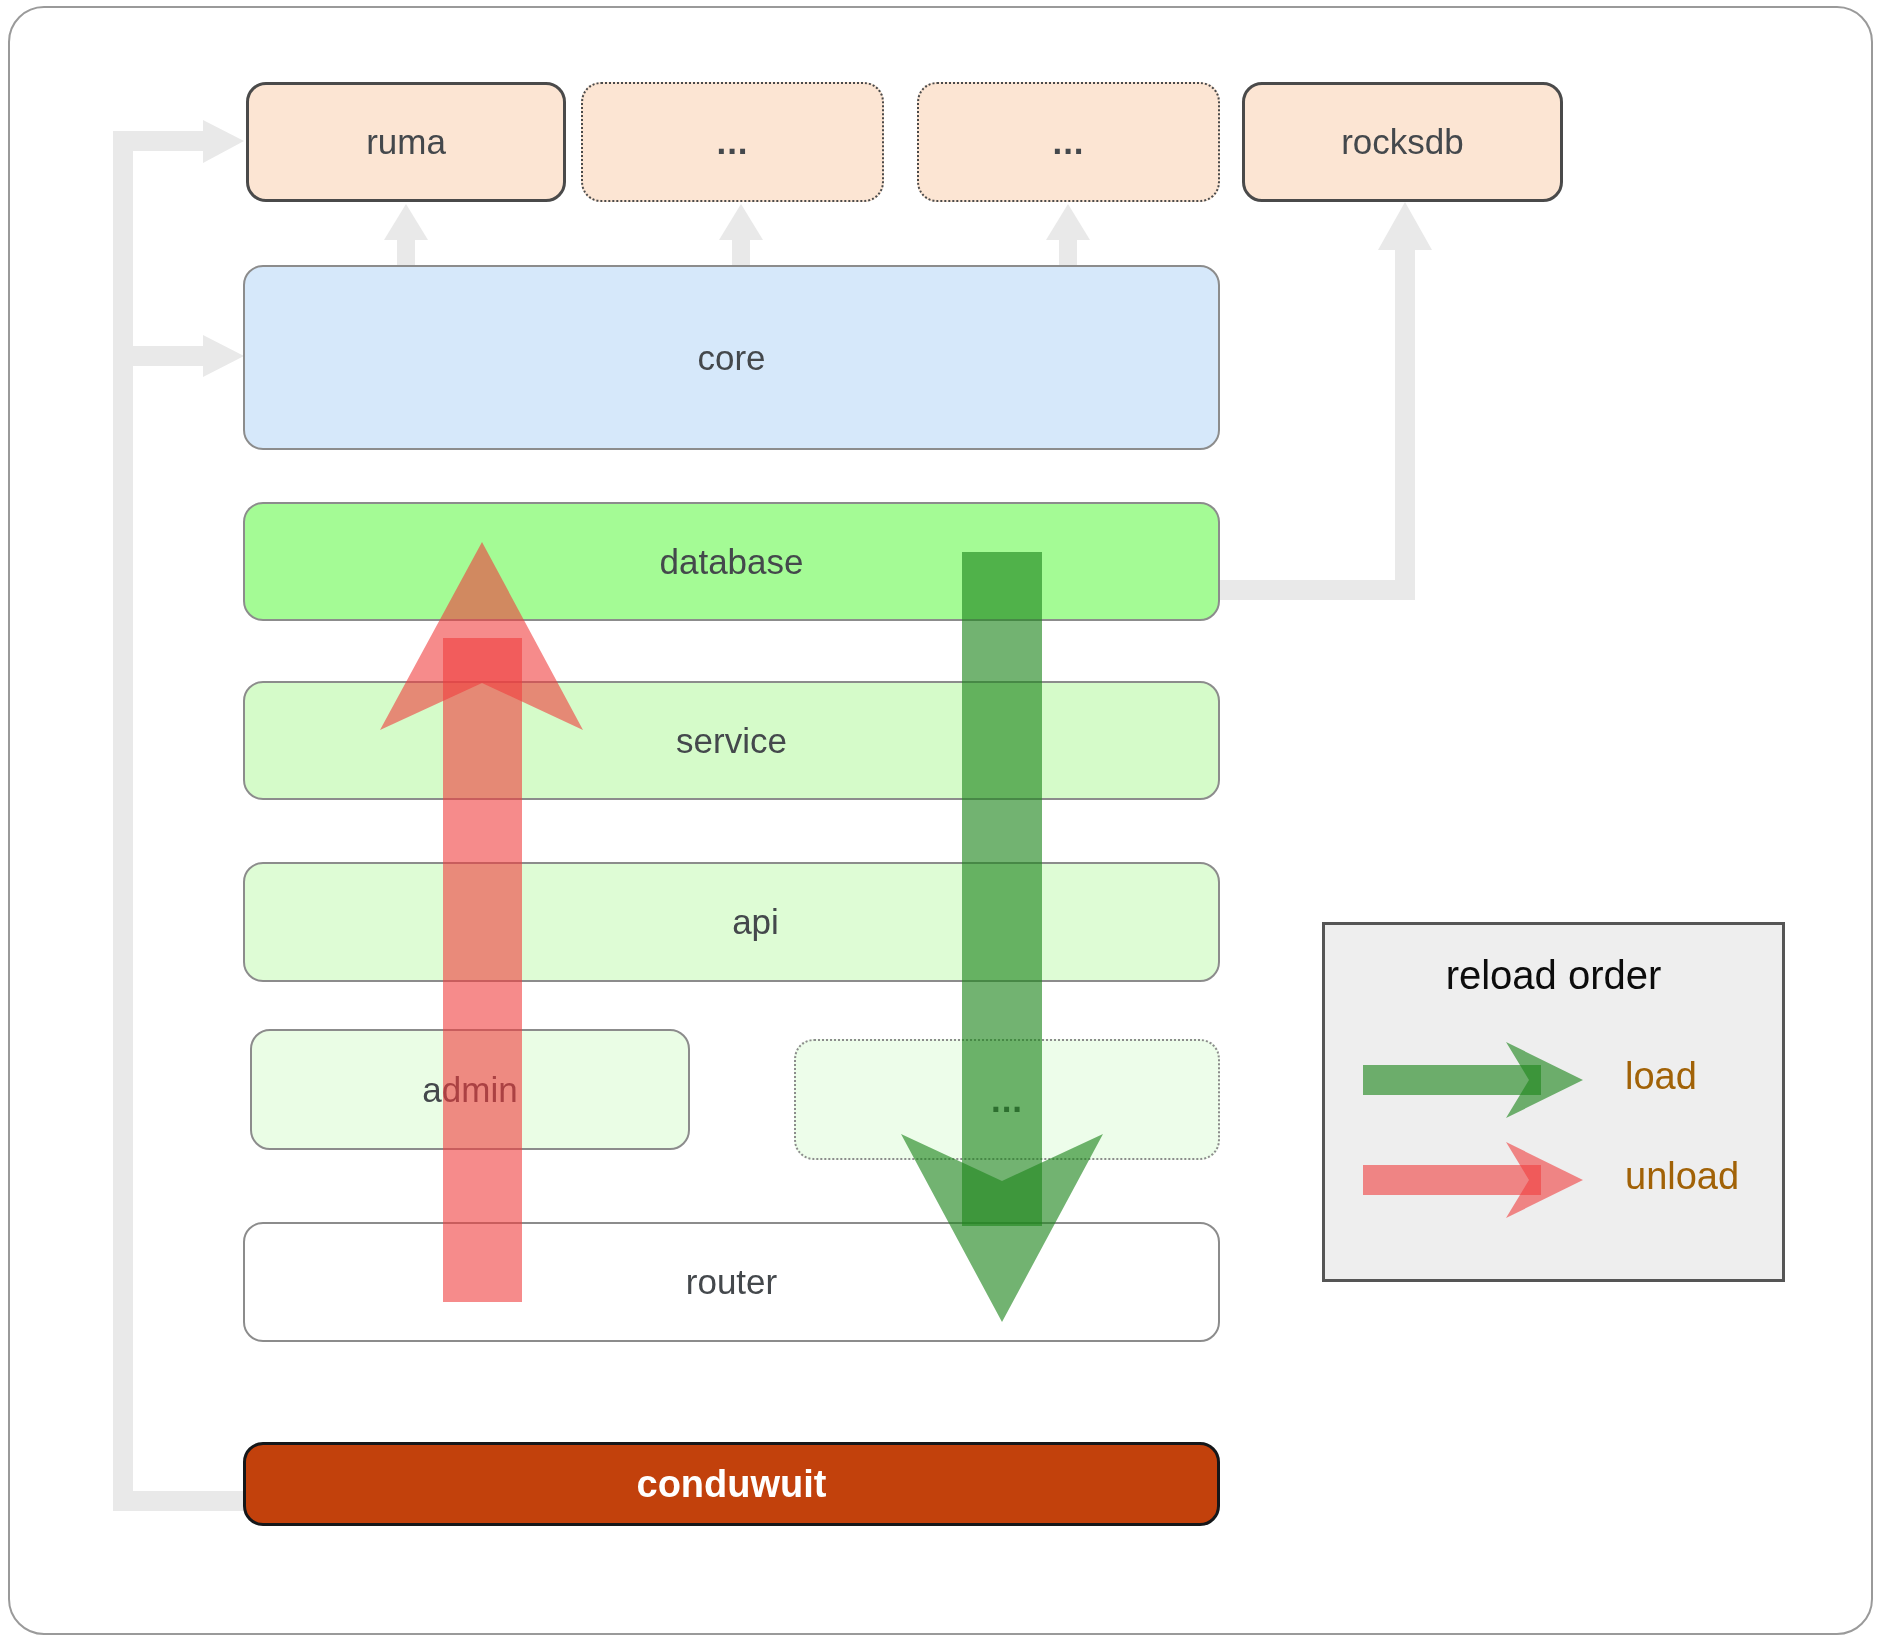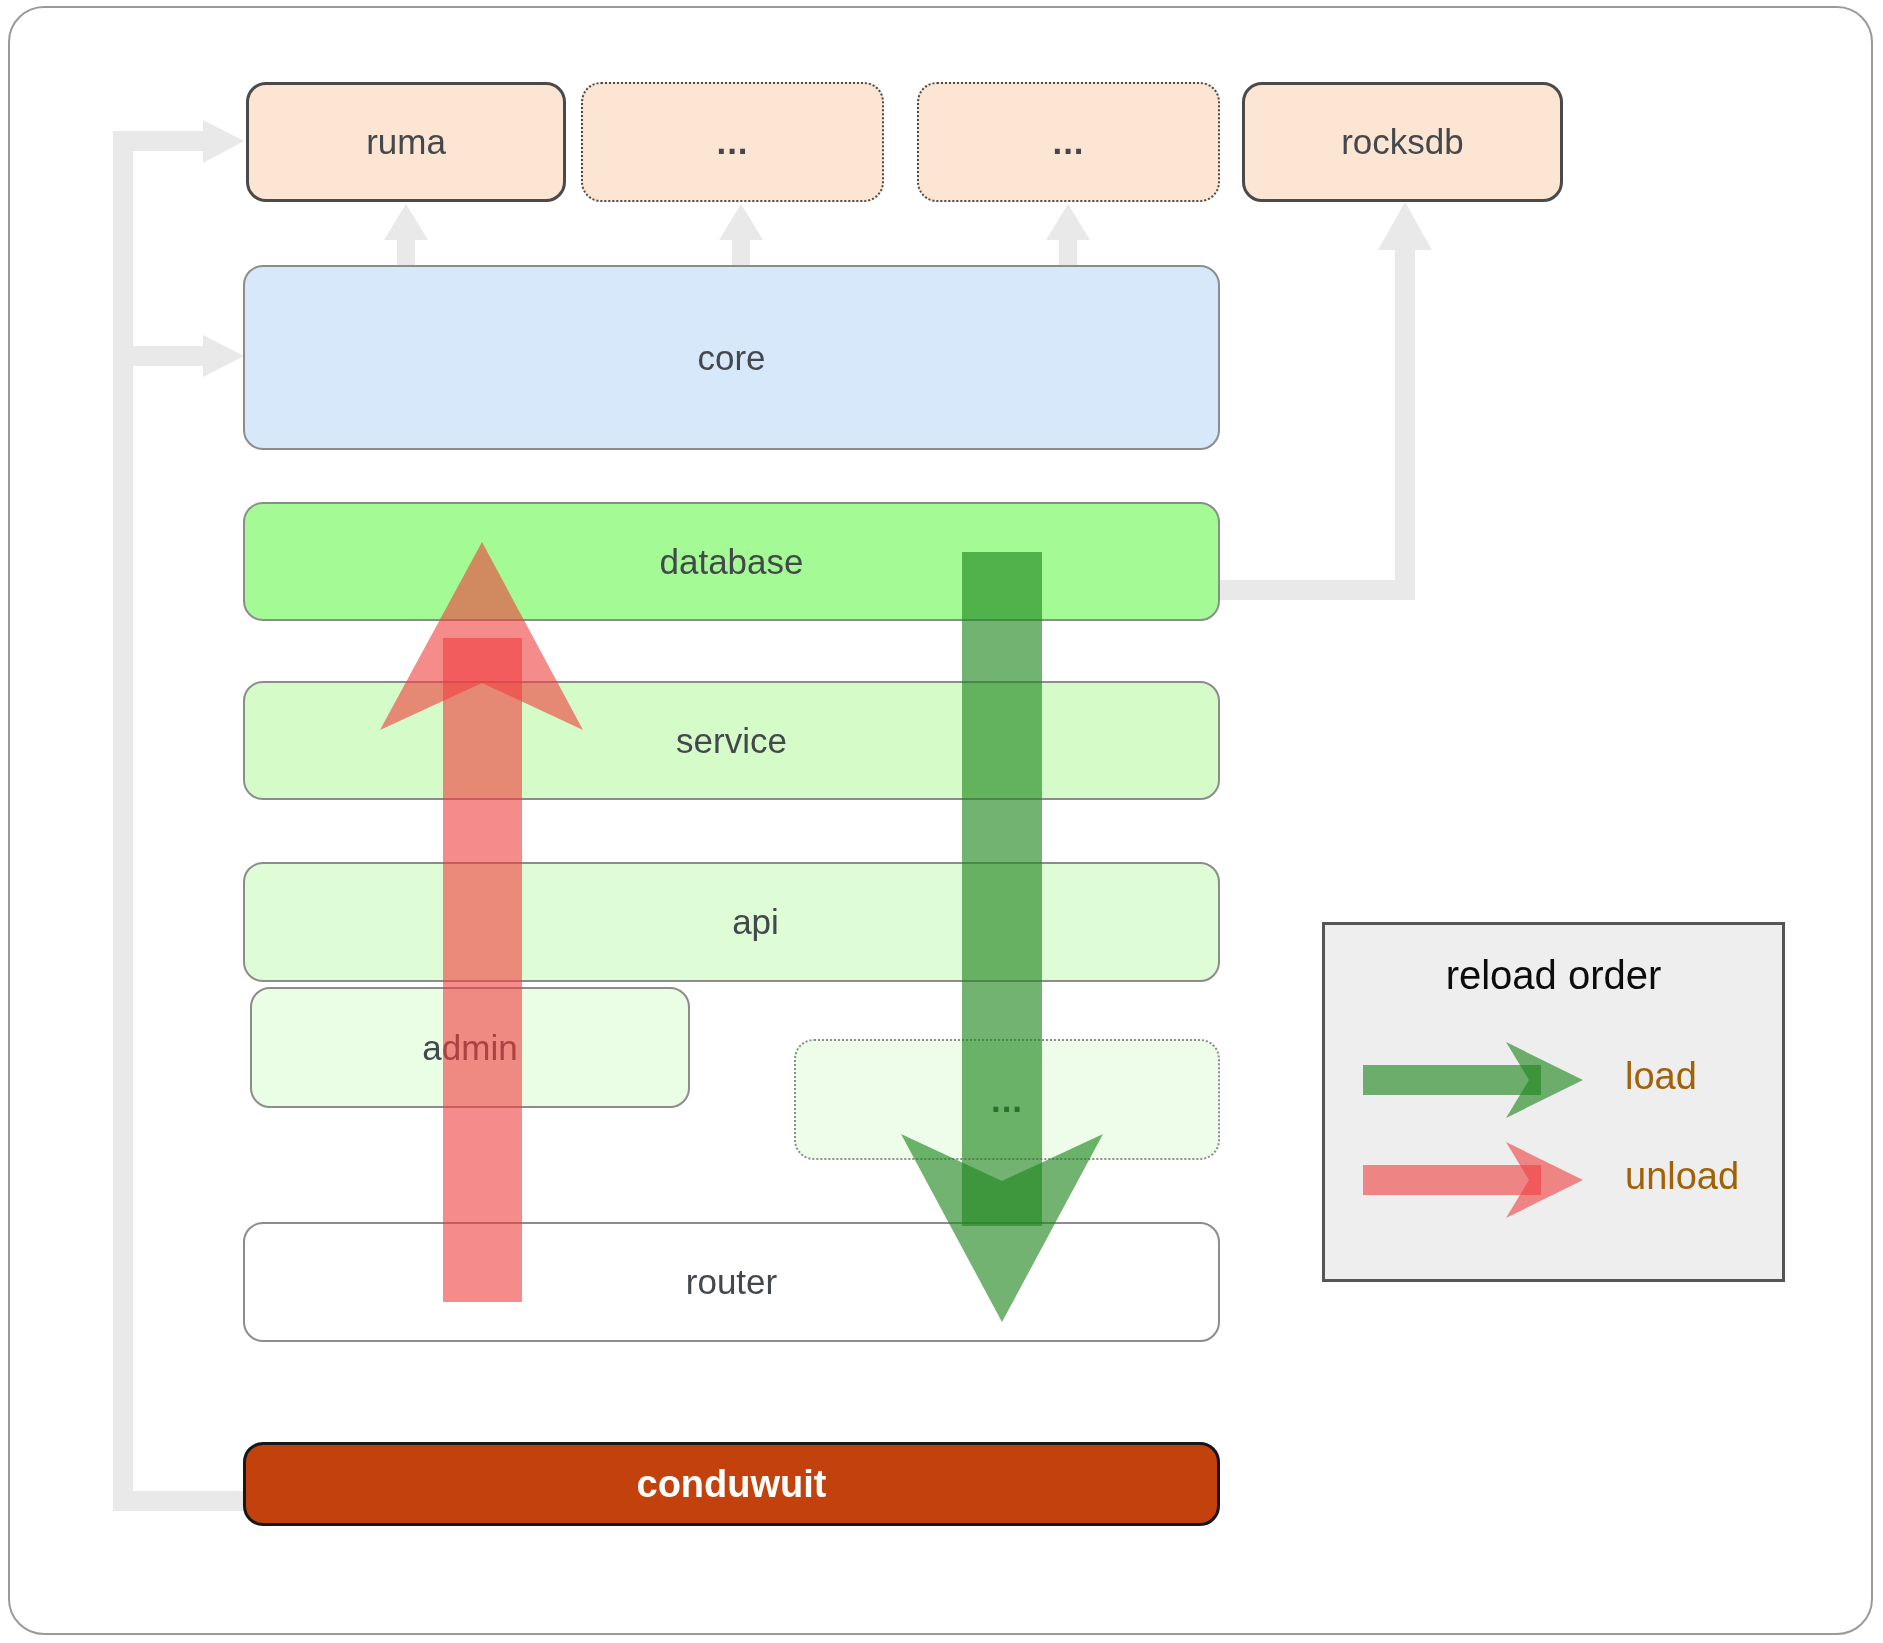--- a/index.html
+++ b/index.html
@@ -20,21 +20,21 @@
   .peach{background:#fce5d3;border:3px solid #4a4a4a;}
   .peach-dotted{background:#fce5d3;border:2px dotted #4a4a4a;}
   .b-ruma{left:246px;top:82px;width:320px;height:120px;}
   .b-ell1{left:581px;top:82px;width:303px;height:120px;}
   .b-ell2{left:917px;top:82px;width:303px;height:120px;}
   .b-rocksdb{left:1242px;top:82px;width:321px;height:120px;}
   .b-core{left:243px;top:265px;width:977px;height:185px;background:#d6e8fa;border:2px solid #8c8c8c;}
   .b-database{left:243px;top:502px;width:977px;height:119px;background:#a4fb95;border:2px solid #8c8c8c;}
   .b-service{left:243px;top:681px;width:977px;height:119px;background:#d5fbc9;border:2px solid #8c8c8c;align-items:center;}
   .b-api{left:243px;top:862px;width:977px;height:120px;background:#defcd5;border:2px solid #8c8c8c;padding-left:48px;}
-  .b-admin{left:250px;top:987px;width:440px;height:121px;background:#eafde5;border:2px solid #8c8c8c;}
+  .b-admin{left:250px;top:1029px;width:440px;height:121px;background:#eafde5;border:2px solid #8c8c8c;}
   .b-ell3{left:794px;top:1039px;width:426px;height:121px;background:#edfdea;border:2px dotted #8c8c8c;}
   .b-router{left:243px;top:1222px;width:977px;height:120px;background:#ffffff;border:2px solid #8c8c8c;}
   .b-conduwuit{left:243px;top:1442px;width:977px;height:84px;background:#c2410c;border:3px solid #15171a;
     color:#ffffff;font-weight:bold;font-size:38px;}
   .ellipsis-label{font-weight:bold;letter-spacing:1px;}
   
   #legend{
     position:absolute;left:1322px;top:922px;width:463px;height:360px;
     background:#eeeeee;border:3px solid #555555;box-sizing:border-box;
   }

